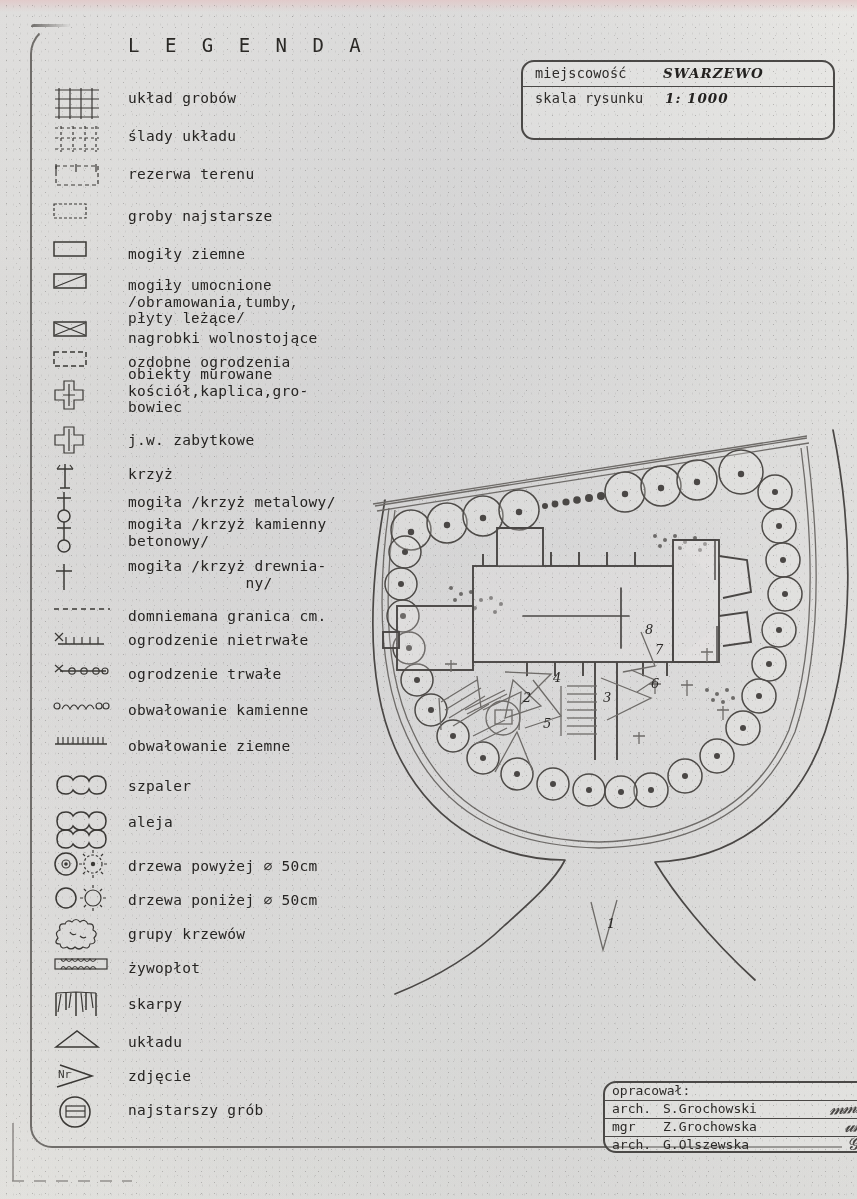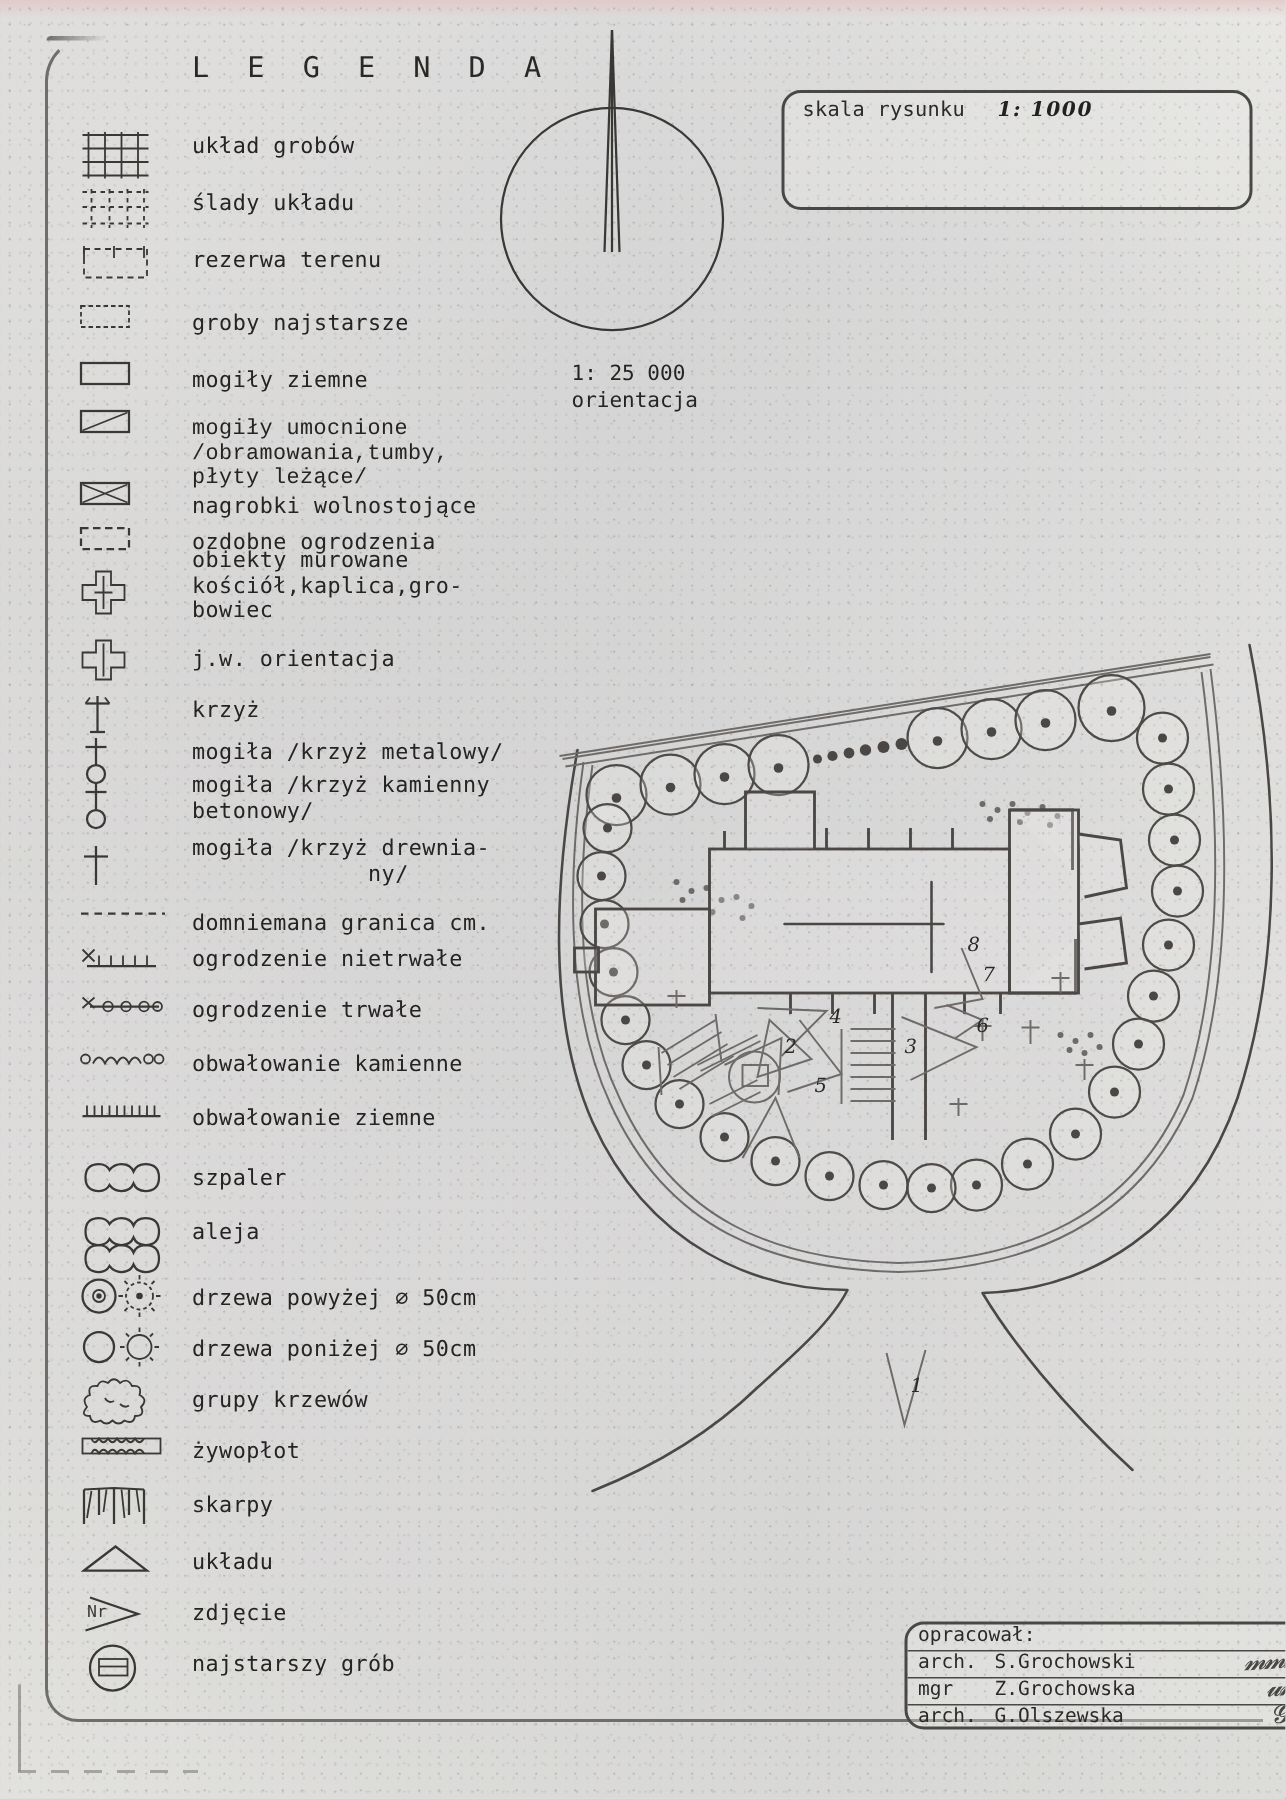--- a/index.html
+++ b/index.html
@@ -190,21 +190,21 @@
 kościół,kaplica,gro-
 bowiec</div>
       </div>
       <div class="legend-row">
         <div class="legend-sym" style="top: 352px; transform: translateY(-2px);">
           <svg width="34" height="32" viewBox="0 0 34 32">
             <path class="ink2" d="M12,3 H22 V11 H31 V21 H22 V29 H12 V21 H3 V11 H12 Z"></path>
             <path class="ink2" d="M17,5 V27"></path>
           </svg>
         </div>
-        <div class="legend-label" style="top: 358px;">j.w. orientacja</div>
+        <div class="legend-label" style="top: 358px;">j.w. zabytkowe</div>
       </div>
       <div class="legend-row">
         <div class="legend-sym" style="top: 388px; transform: translateY(-2px);">
           <svg width="26" height="32" viewBox="0 0 26 32">
             <path class="ink" d="M13,4 V28"></path>
             <path class="ink" d="M5,9 H21"></path>
             <path class="ink2" d="M5,9 L8,5 M21,9 L18,5"></path>
             <path class="ink" d="M8,28 H18"></path>
           </svg>
         </div>
@@ -397,33 +397,26 @@
           <svg width="46" height="36" viewBox="0 0 46 36">
             <circle cx="23" cy="18" r="15" class="ink"></circle>
             <rect x="14" y="12" width="19" height="11" class="ink2"></rect>
             <path class="ink2" d="M14,17 H33"></path>
           </svg>
         </div>
         <div class="legend-label" style="top: 1028px;">najstarszy grób</div>
       </div>
     </div>
 
-  <div id="orient">
-    <svg width="180" height="230" viewBox="0 0 180 230">
-      <g>
-        <path class="ink" d="M66,150 L71,2 L76,150" stroke-width="1.4"></path>
-        <path class="ink" d="M71,2 L71,150" stroke-width="1.4"></path>
-      </g>
-      <circle cx="71" cy="128" r="74" class="ink" stroke-width="2.1"></circle>
-    </svg>
-    <div class="cap"><span>1: 25 000</span>
-<span>orientacja</span></div>
-  </div>
 
   <div class="tbox" id="titleblock" style="left:521px;top:60px;width:310px;height:76px;">
+    <div class="r">
+      <span class="tkey">miejscowość</span>
+      <span class="tval" style="left:140px;">SWARZEWO</span>
+    </div>
     <div class="r">
       <span class="tkey">skala rysunku</span>
       <span class="tval" style="left:142px;text-align:right;">1: 1000</span>
     </div>
   </div>
 
   <div id="map">
     <svg width="500" height="620" viewBox="0 0 500 620">
 
       <path class="mapink" d="M30,120 C14,210 10,300 40,368 C78,452 150,480 210,480

